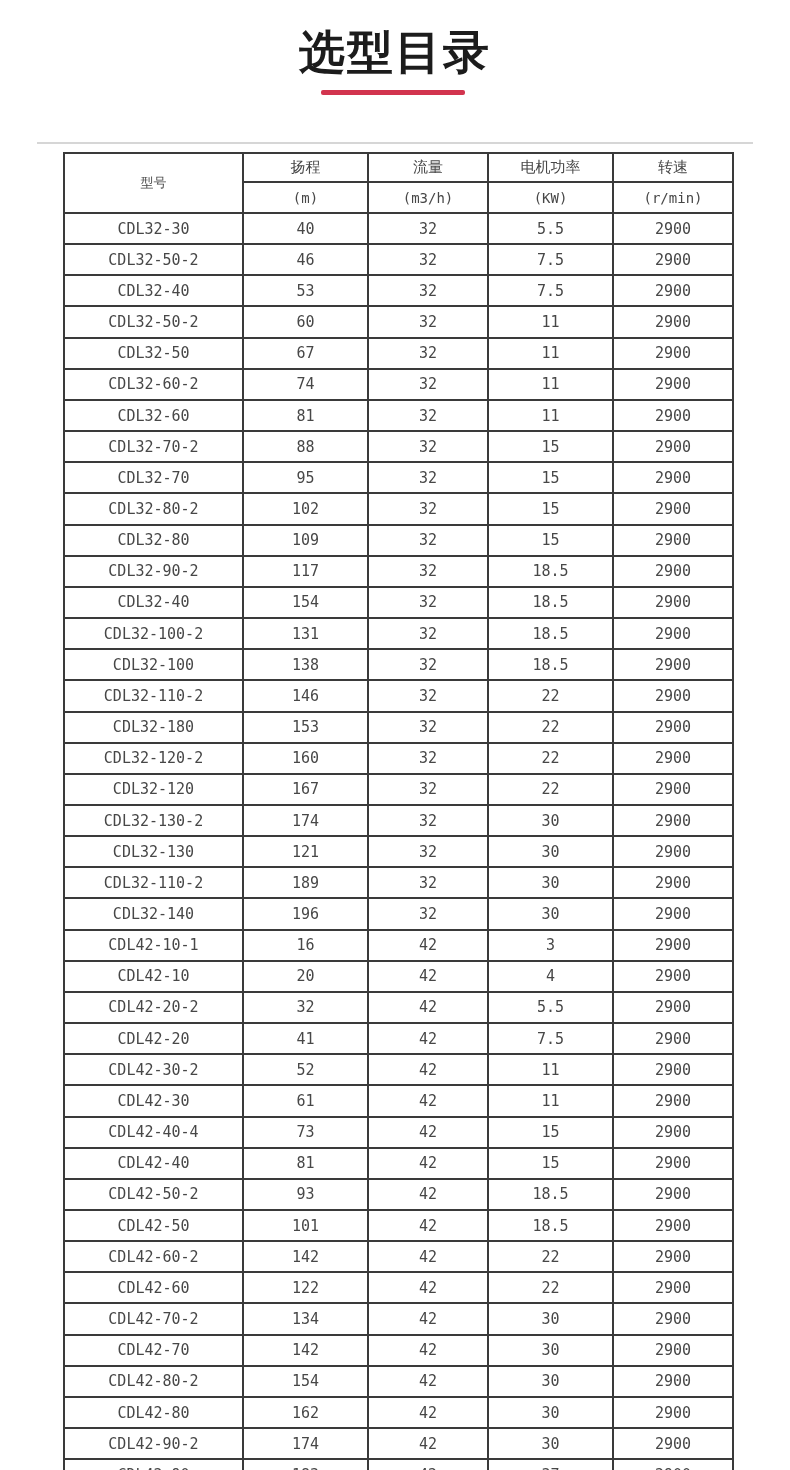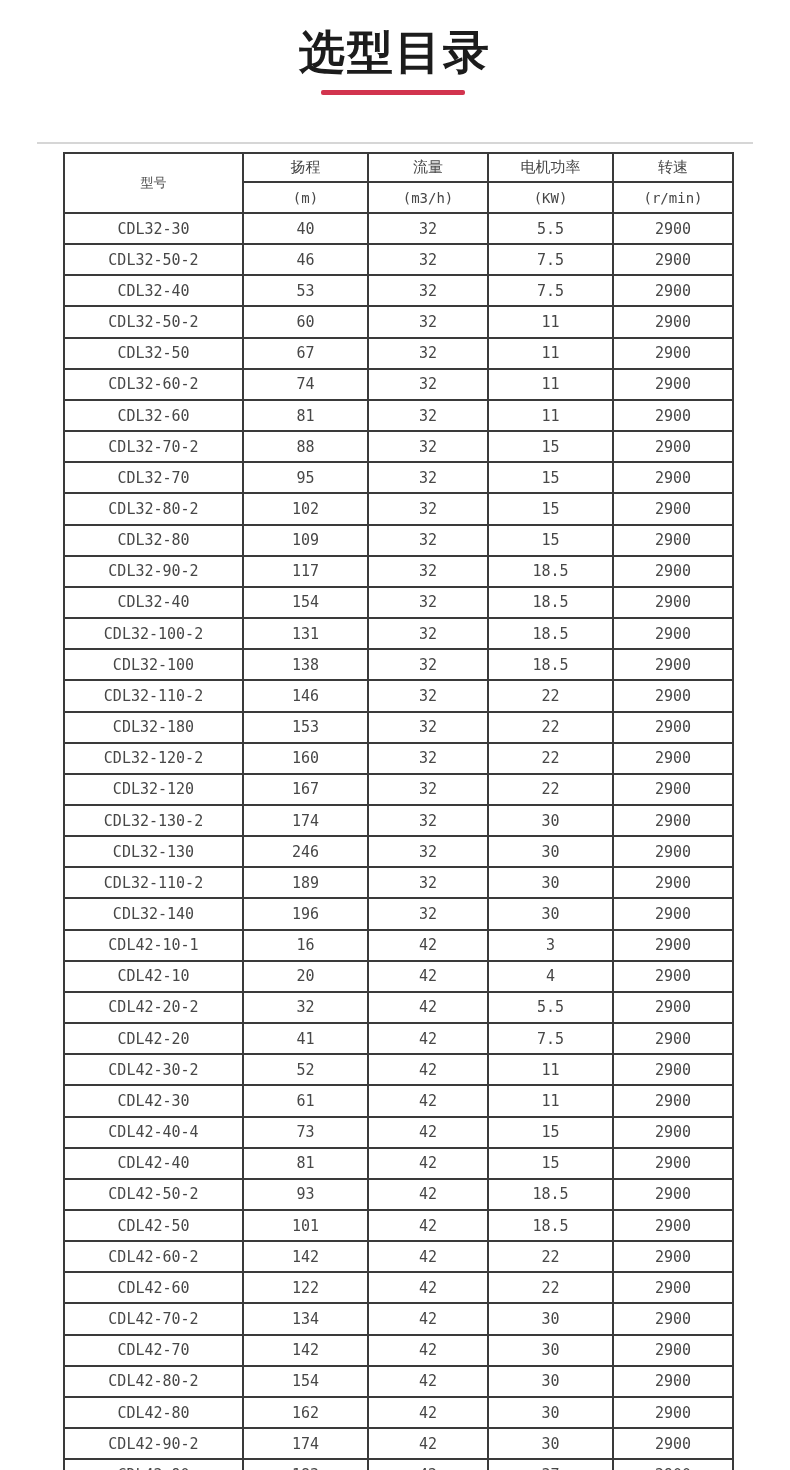--- a/index.html
+++ b/index.html
@@ -232,21 +232,21 @@
       </tr>
       <tr data-name="table-row">
         <td data-name="cell-model">CDL32-130-2</td>
         <td data-name="cell-head">174</td>
         <td data-name="cell-flow">32</td>
         <td data-name="cell-power">30</td>
         <td data-name="cell-speed">2900</td>
       </tr>
       <tr data-name="table-row">
         <td data-name="cell-model">CDL32-130</td>
-        <td data-name="cell-head">246</td>
+        <td data-name="cell-head">121</td>
         <td data-name="cell-flow">32</td>
         <td data-name="cell-power">30</td>
         <td data-name="cell-speed">2900</td>
       </tr>
       <tr data-name="table-row">
         <td data-name="cell-model">CDL32-110-2</td>
         <td data-name="cell-head">189</td>
         <td data-name="cell-flow">32</td>
         <td data-name="cell-power">30</td>
         <td data-name="cell-speed">2900</td>

